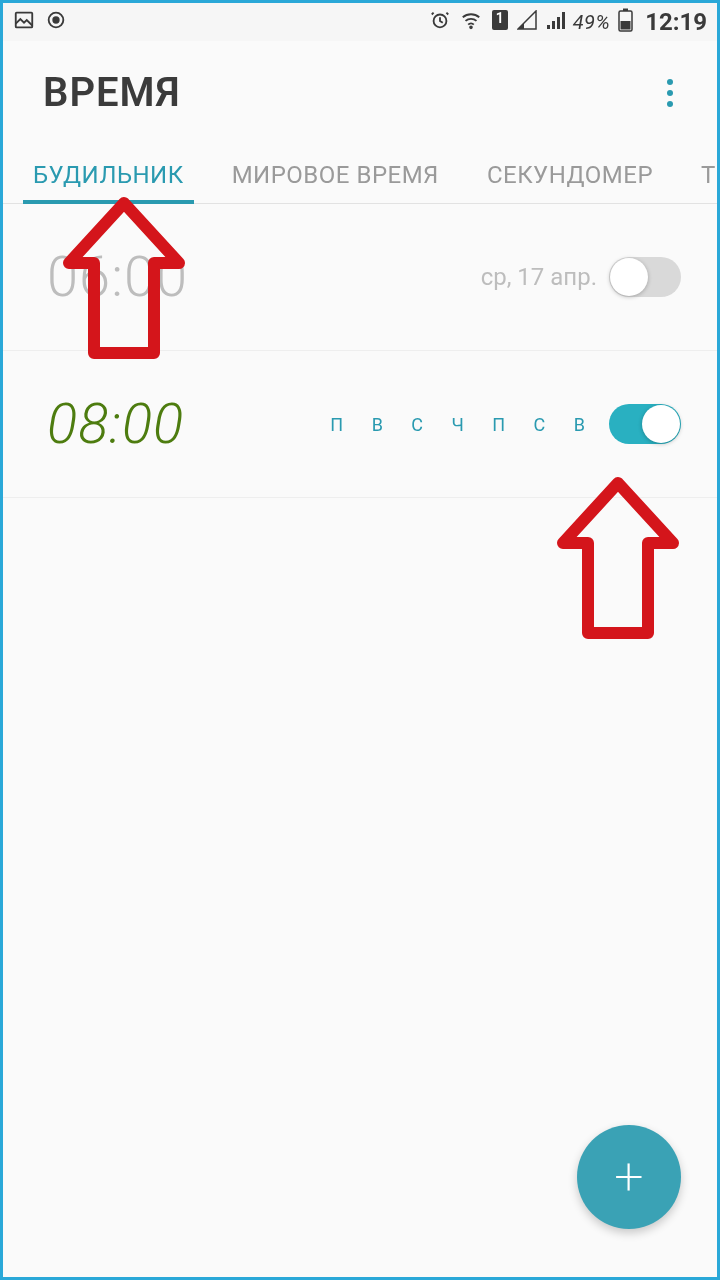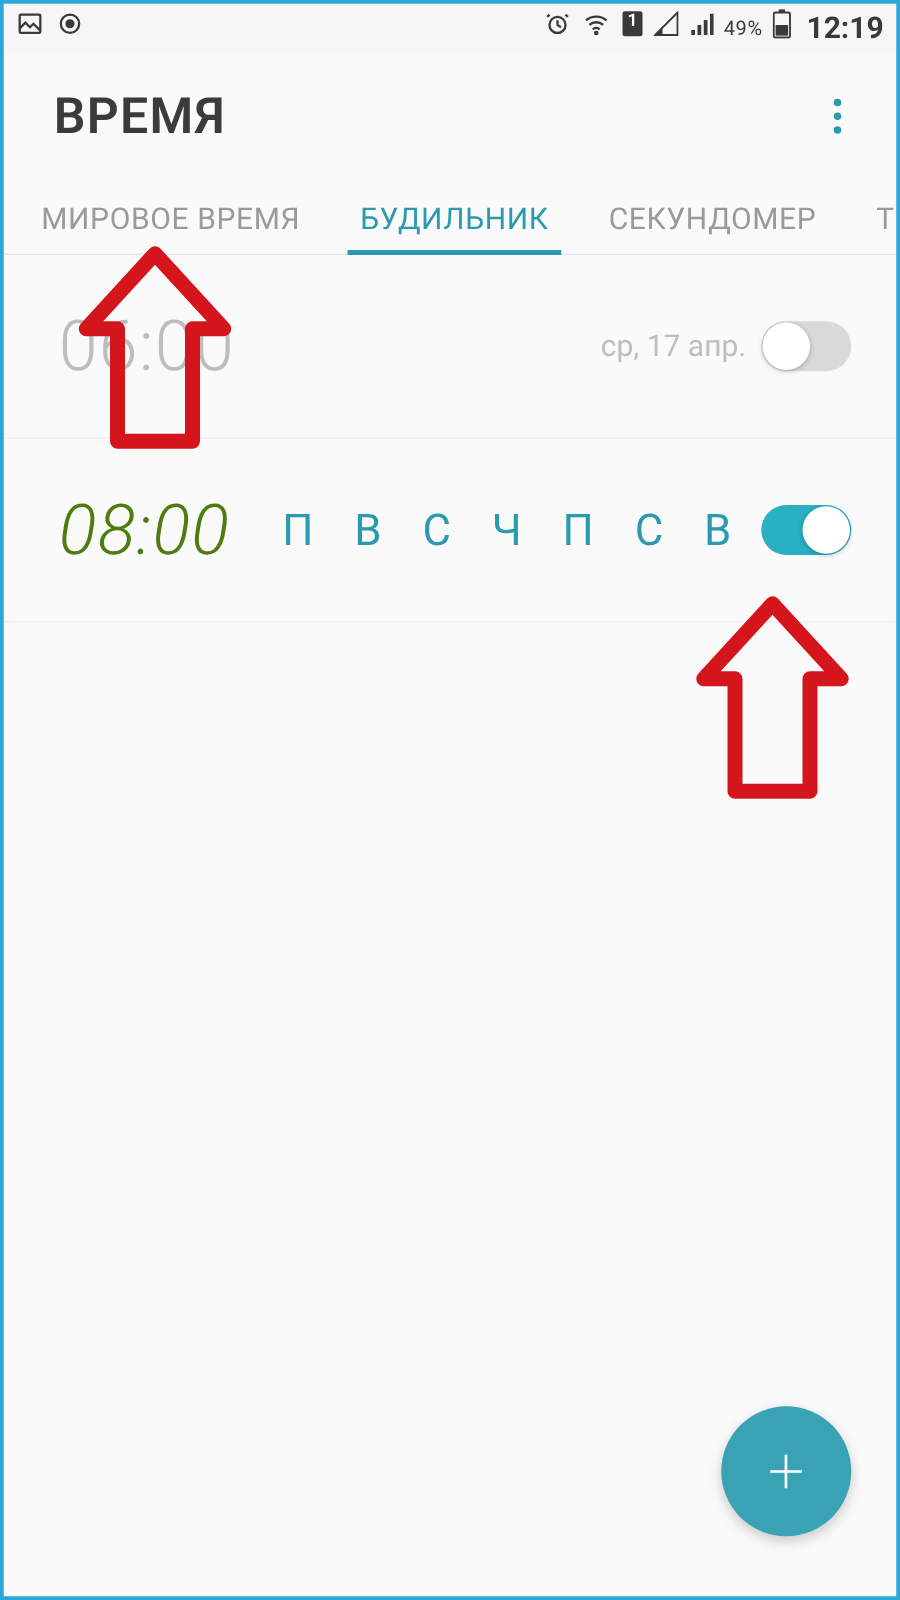--- a/index.html
+++ b/index.html
@@ -3,21 +3,21 @@
 <meta charset="utf-8">
 <style>
   * { box-sizing: border-box; margin: 0; padding: 0; }
   html, body { width: 720px; height: 1280px; font-family: -apple-system, Roboto, "Segoe UI", sans-serif; background: #fff; }
   .frame { width: 720px; height: 1280px; border: 3px solid #2aa8d8; position: relative; overflow: hidden; background: #fafafa; }
 
   
   .status-bar { height: 38px; background: #f6f6f6; display: flex; align-items: center; padding: 0 10px 0 10px; color: #3a3a3a; font-size: 22px; }
   .status-left { display: flex; gap: 10px; align-items: center; }
   .status-right { margin-left: auto; display: flex; gap: 8px; align-items: center; }
-  .status-right .pct { font-size: 16px; letter-spacing: 0.5px; }
+  .status-right .pct { font-size: 20px; letter-spacing: 0.5px; font-style: italic; }
   .status-right .time { font-size: 24px; margin-left: 4px; font-weight: bold; }
   .ic { display: inline-block; }
 
   
   .header { display: flex; align-items: center; padding: 28px 30px 30px 40px; }
   .header-title { font-size: 40px; font-weight: 600; letter-spacing: 1px; color: #3b3b3b; }
   .kebab { margin-left: auto; color: #2a9ab0; display: flex; flex-direction: column; gap: 5px; padding: 8px 14px; cursor: pointer; }
   .kebab span { width: 6px; height: 6px; border-radius: 50%; background: #2a9ab0; }
 
   
@@ -26,21 +26,21 @@
   .tab.active { color: #2a9ab0; position: relative; }
   .tab.active::after { content: ""; position: absolute; left: -6px; right: -6px; bottom: -1px; height: 4px; background: #2a9ab0; }
 
   
   .alarm { display: flex; align-items: center; padding: 40px 36px 40px 44px; border-bottom: 1px solid #eeeeee; }
   .alarm-time { font-size: 56px; font-weight: 300; letter-spacing: 1px; }
   .alarm.off .alarm-time { color: #bdbdbd; }
   .alarm.on .alarm-time { color: #4d7c0f; font-style: italic; }
   .alarm-meta { margin-left: auto; display: flex; align-items: center; gap: 12px; }
   .alarm-date { color: #bdbdbd; font-size: 24px; }
-  .alarm-days { color: #2a9ab0; font-size: 35px; letter-spacing: 12px; }
+  .alarm-days { color: #2a9ab0; font-size: 18px; letter-spacing: 12px; }
   .switch { width: 72px; height: 40px; border-radius: 20px; position: relative; cursor: pointer; }
   .switch .knob { width: 38px; height: 38px; border-radius: 50%; background: #fff; box-shadow: 0 1px 4px rgba(0,0,0,0.25); position: absolute; top: 1px; }
   .switch.off { background: #d9d9d9; }
   .switch.off .knob { left: 1px; }
   .switch.on { background: #29b0c1; }
   .switch.on .knob { right: 1px; }
 
   
   .fab { position: absolute; right: 36px; bottom: 48px; width: 104px; height: 104px; border-radius: 50%; background: #3aa2b5; display: flex; align-items: center; justify-content: center; box-shadow: 0 4px 10px rgba(0,0,0,0.2); cursor: pointer; }
   .fab .plus { color: #fff; font-size: 52px; font-weight: 200; line-height: 1; }
@@ -116,22 +116,22 @@
   <div class="header">
     <div class="header-title">ВРЕМЯ</div>
     <div class="kebab">
       <span></span>
         <span></span>
         <span></span>
     </div>
   </div>
 
   <div class="tabs">
+    <div class="tab active">БУДИЛЬНИК</div>
     <div class="tab">МИРОВОЕ ВРЕМЯ</div>
-    <div class="tab active">БУДИЛЬНИК</div>
     <div class="tab">СЕКУНДОМЕР</div>
     <div class="tab">Т</div>
   </div>
 
   <div class="alarm off">
     <div class="alarm-time">06:00</div>
     <div class="alarm-meta">
       <div class="alarm-date">ср, 17 апр.</div>
       <div class="switch off">
           <div class="knob"></div>

